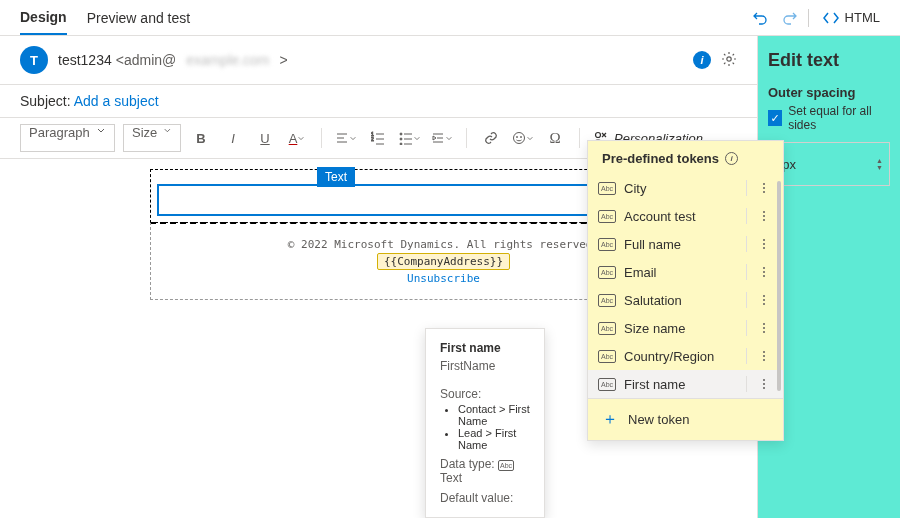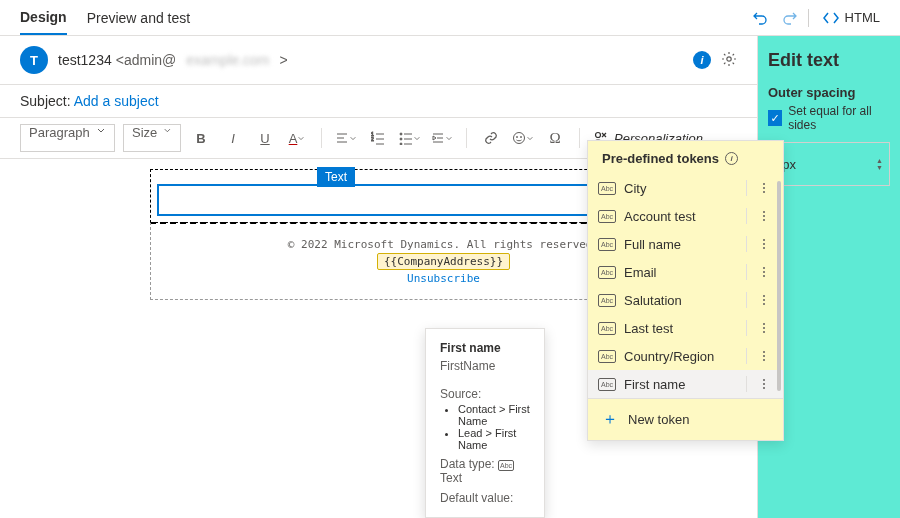--- a/index.html
+++ b/index.html
@@ -340,21 +340,21 @@
     <span class="spacer"></span>
     <span class="token-divider-v"></span>
     <span class="dots">
           <span></span>
           <span></span>
           <span></span>
         </span>
       </div>
       <div class="token-item">
         <span class="token-badge">Abc</span>
-    <span>Last test</span>
+    <span>Size name</span>
     <span class="spacer"></span>
     <span class="token-divider-v"></span>
     <span class="dots">
           <span></span>
           <span></span>
           <span></span>
         </span>
       </div>
       <div class="token-item">
         <span class="token-badge">Abc</span>

